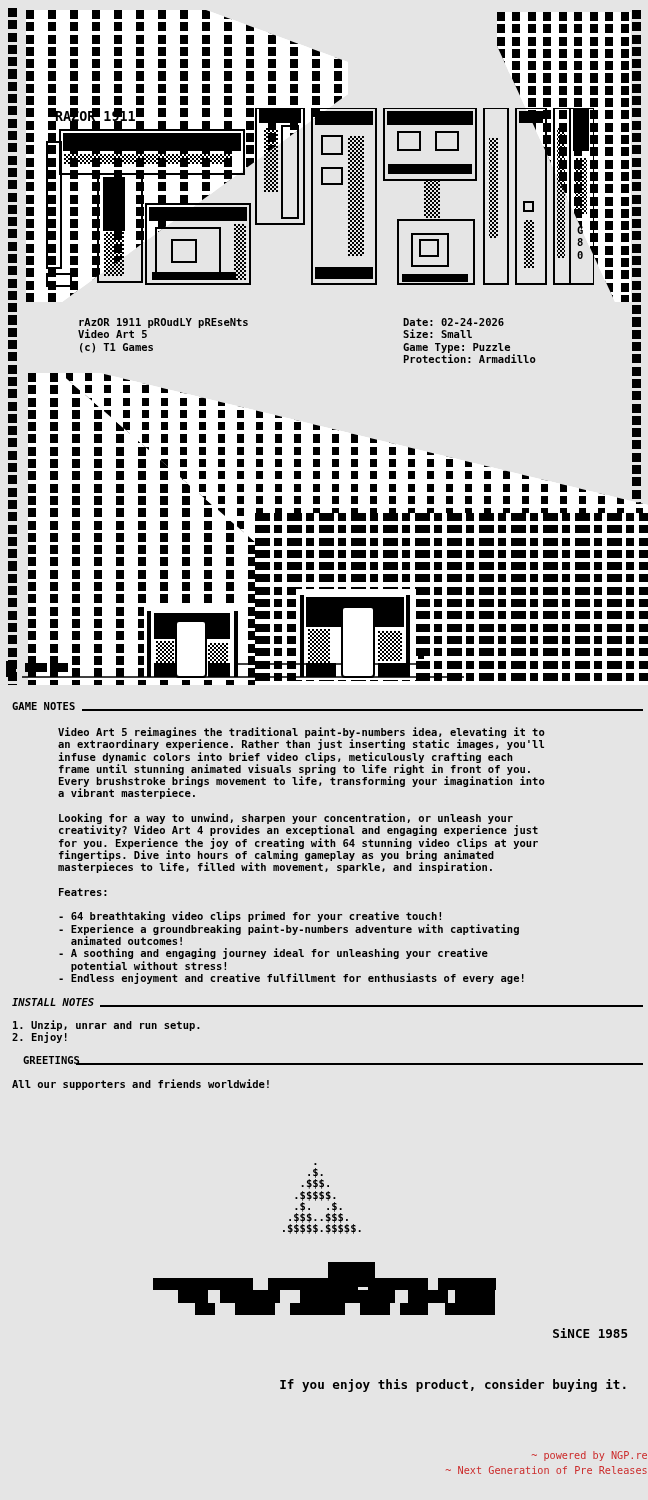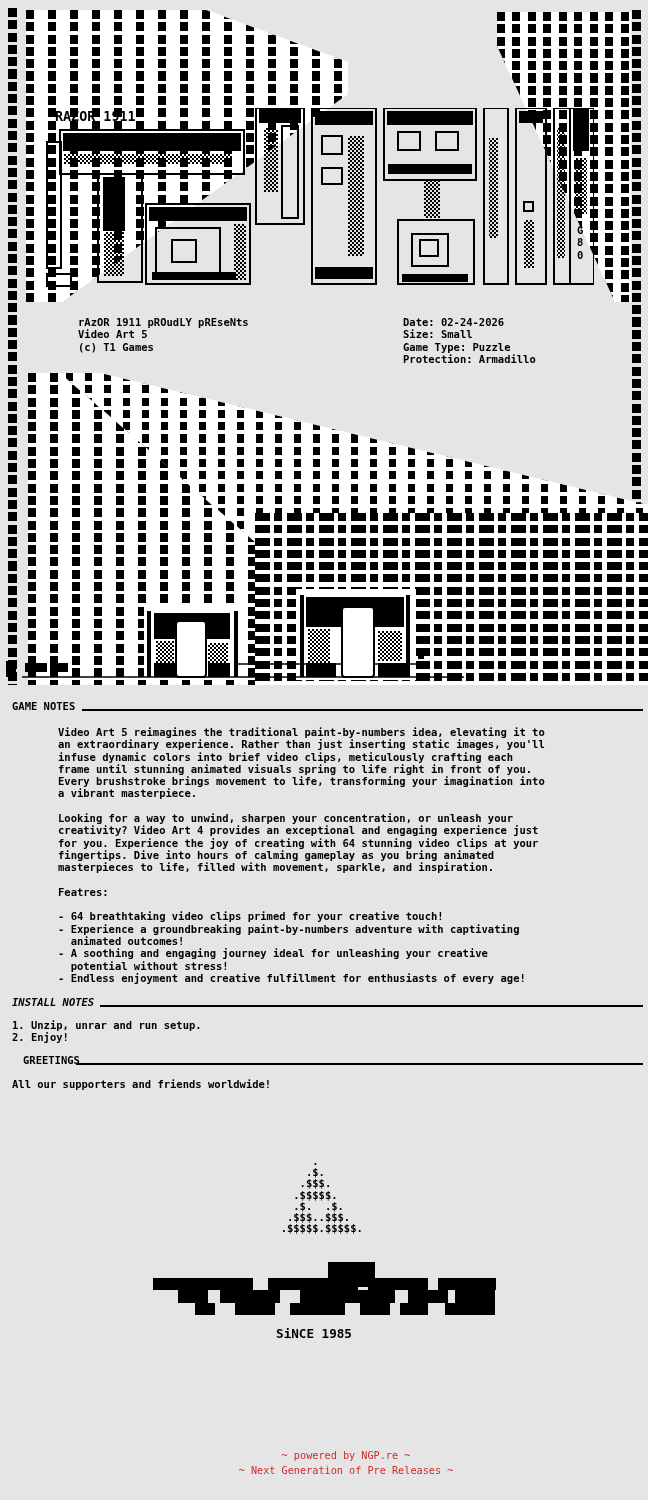--- a/index.html
+++ b/index.html
@@ -3,21 +3,21 @@
 <meta charset="utf-8">
 <style>
   html,body{margin:0;padding:0;background:#fff;}
   #page{position:relative;width:648px;height:1500px;background:#e5e5e5;overflow:hidden;
         font-family:"DejaVu Sans Mono",monospace;color:#000;}
   pre{margin:0;white-space:pre;font-family:"DejaVu Sans Mono",monospace;}
   .abs{position:absolute;}
   .nfo{font-size:10.5px;line-height:12.3px;font-weight:bold;}
   .big{font-size:13.4px;line-height:14px;font-weight:bold;}
   .mid{font-size:12.6px;line-height:13px;font-weight:bold;}
-  .center{width:628px;text-align:center;}
+  .center{width:628px;text-align:right;}
   .red{color:#cc2b2b;font-weight:normal;font-size:10.2px;line-height:15px;padding-left:32px;}
   
   .dashes{background-color:#fff;background-image:
      repeating-linear-gradient(to bottom, rgba(0,0,0,0) 0 9px, #fff 9px 12.3px),
      repeating-linear-gradient(to right, #000 0 8px, #fff 8px 22px);}
   .dashes-tight{background-color:#fff;background-image:
      repeating-linear-gradient(to bottom, rgba(0,0,0,0) 0 9px, #fff 9px 12.3px),
      repeating-linear-gradient(to right, #000 0 8px, #fff 8px 15.5px);}
   .squares{background-color:#fff;background-image:
      repeating-linear-gradient(to bottom, rgba(0,0,0,0) 0 8px, #fff 8px 12.3px),
@@ -218,16 +218,17 @@
         <rect x="85" y="43" width="40" height="12"></rect>
         <rect x="140" y="43" width="55" height="12"></rect>
         <rect x="210" y="43" width="30" height="12"></rect>
         <rect x="250" y="43" width="28" height="12"></rect>
         <rect x="295" y="43" width="50" height="12"></rect>
       </g>
     </svg>
   </div>
 
   <div class="abs mid center" style="left:0;top:1327px;">SiNCE 1985</div>
+  <div class="abs mid center" style="left:0;top:1378px;">If you enjoy this product, consider buying it.</div>
   <div class="abs red center" style="left:0;top:1448px;">~ powered by NGP.re ~</div>
   <div class="abs red center" style="left:0;top:1463px;">~ Next Generation of Pre Releases ~</div>
 
 </div>
 
 </body></html>

